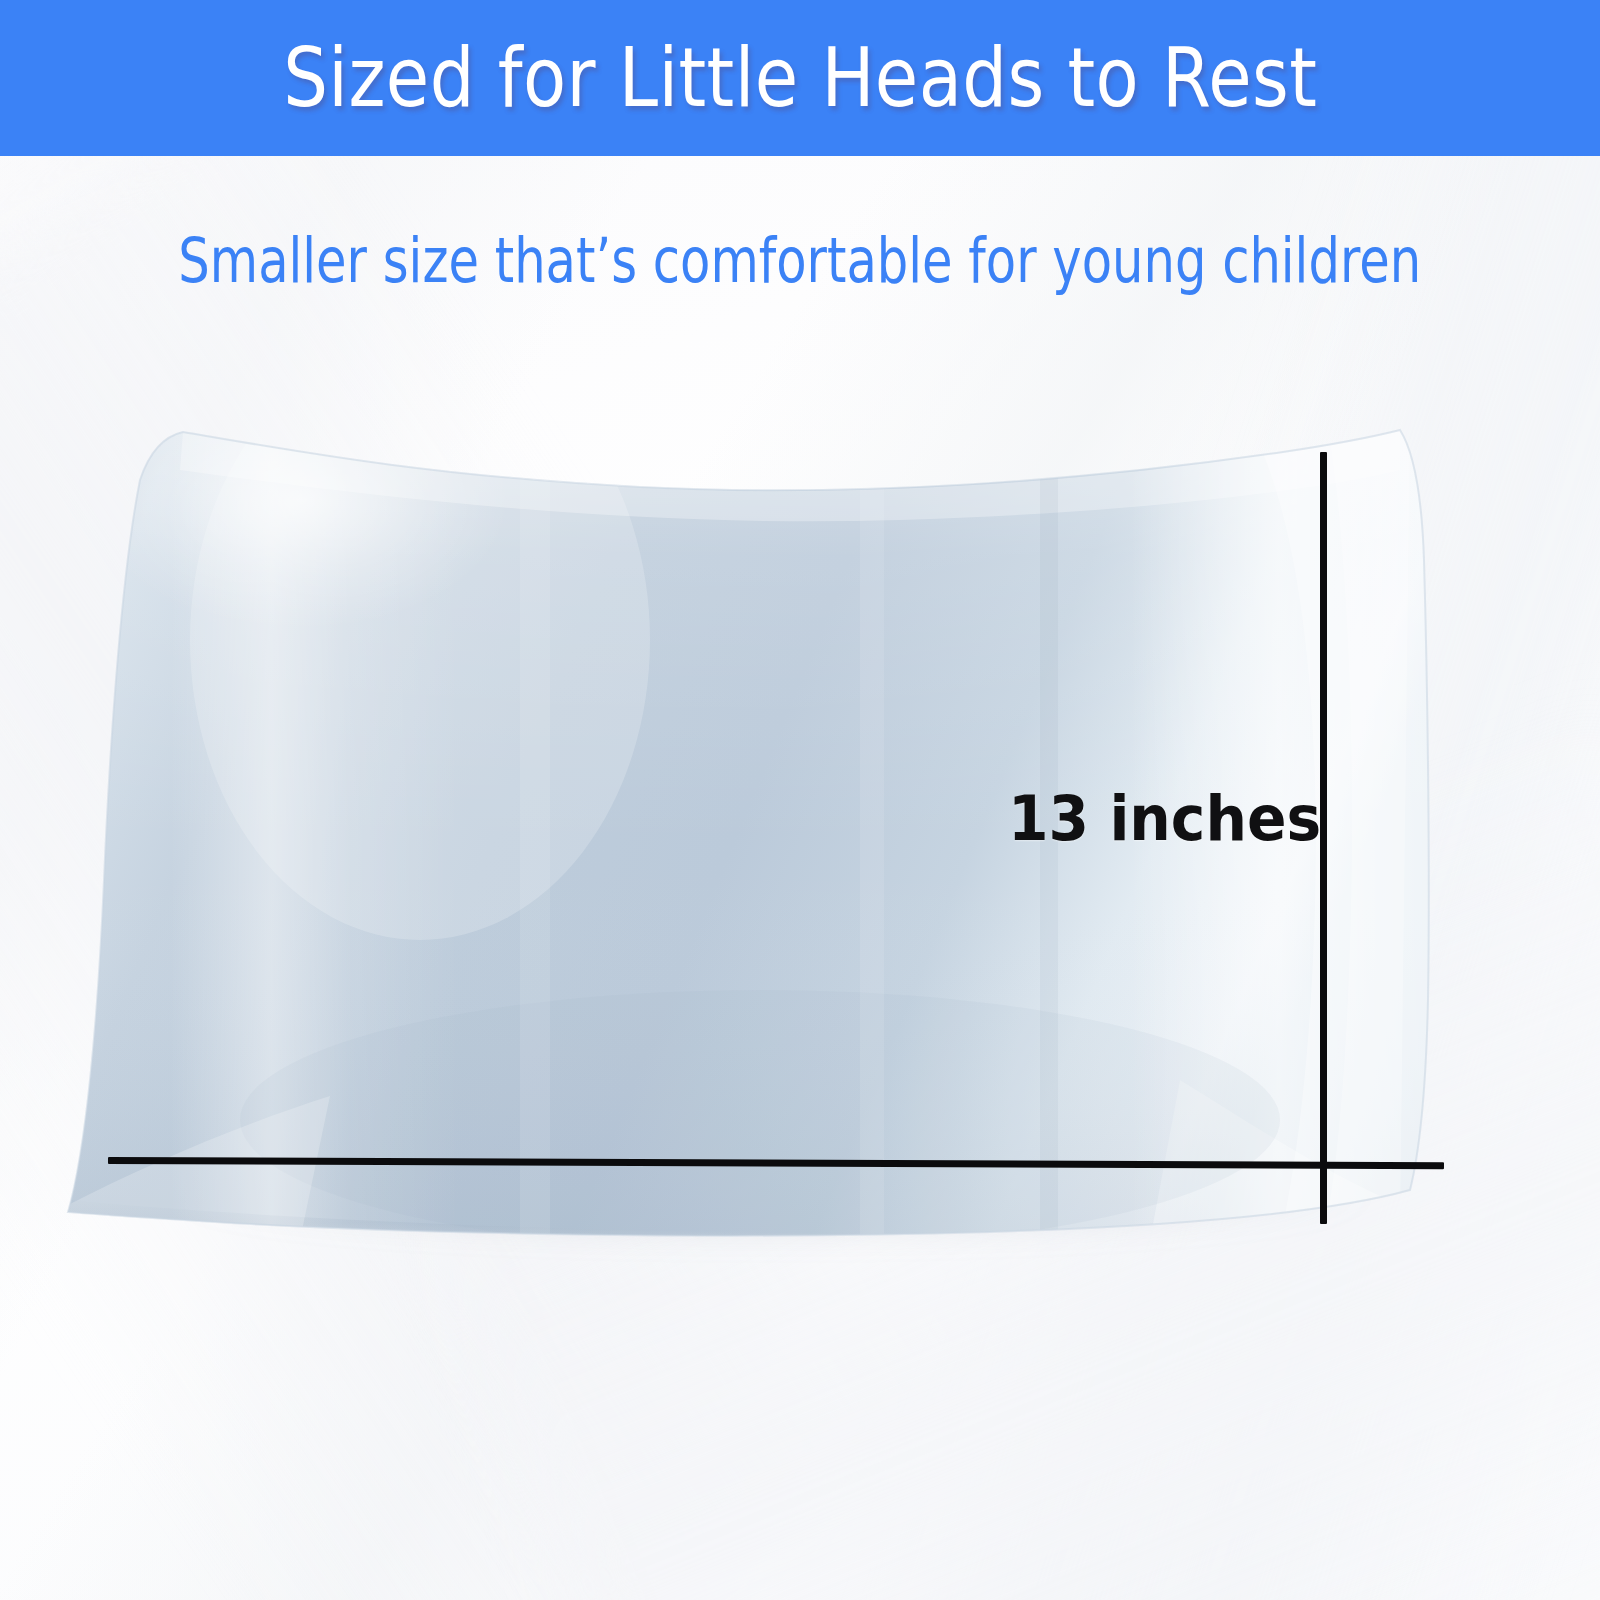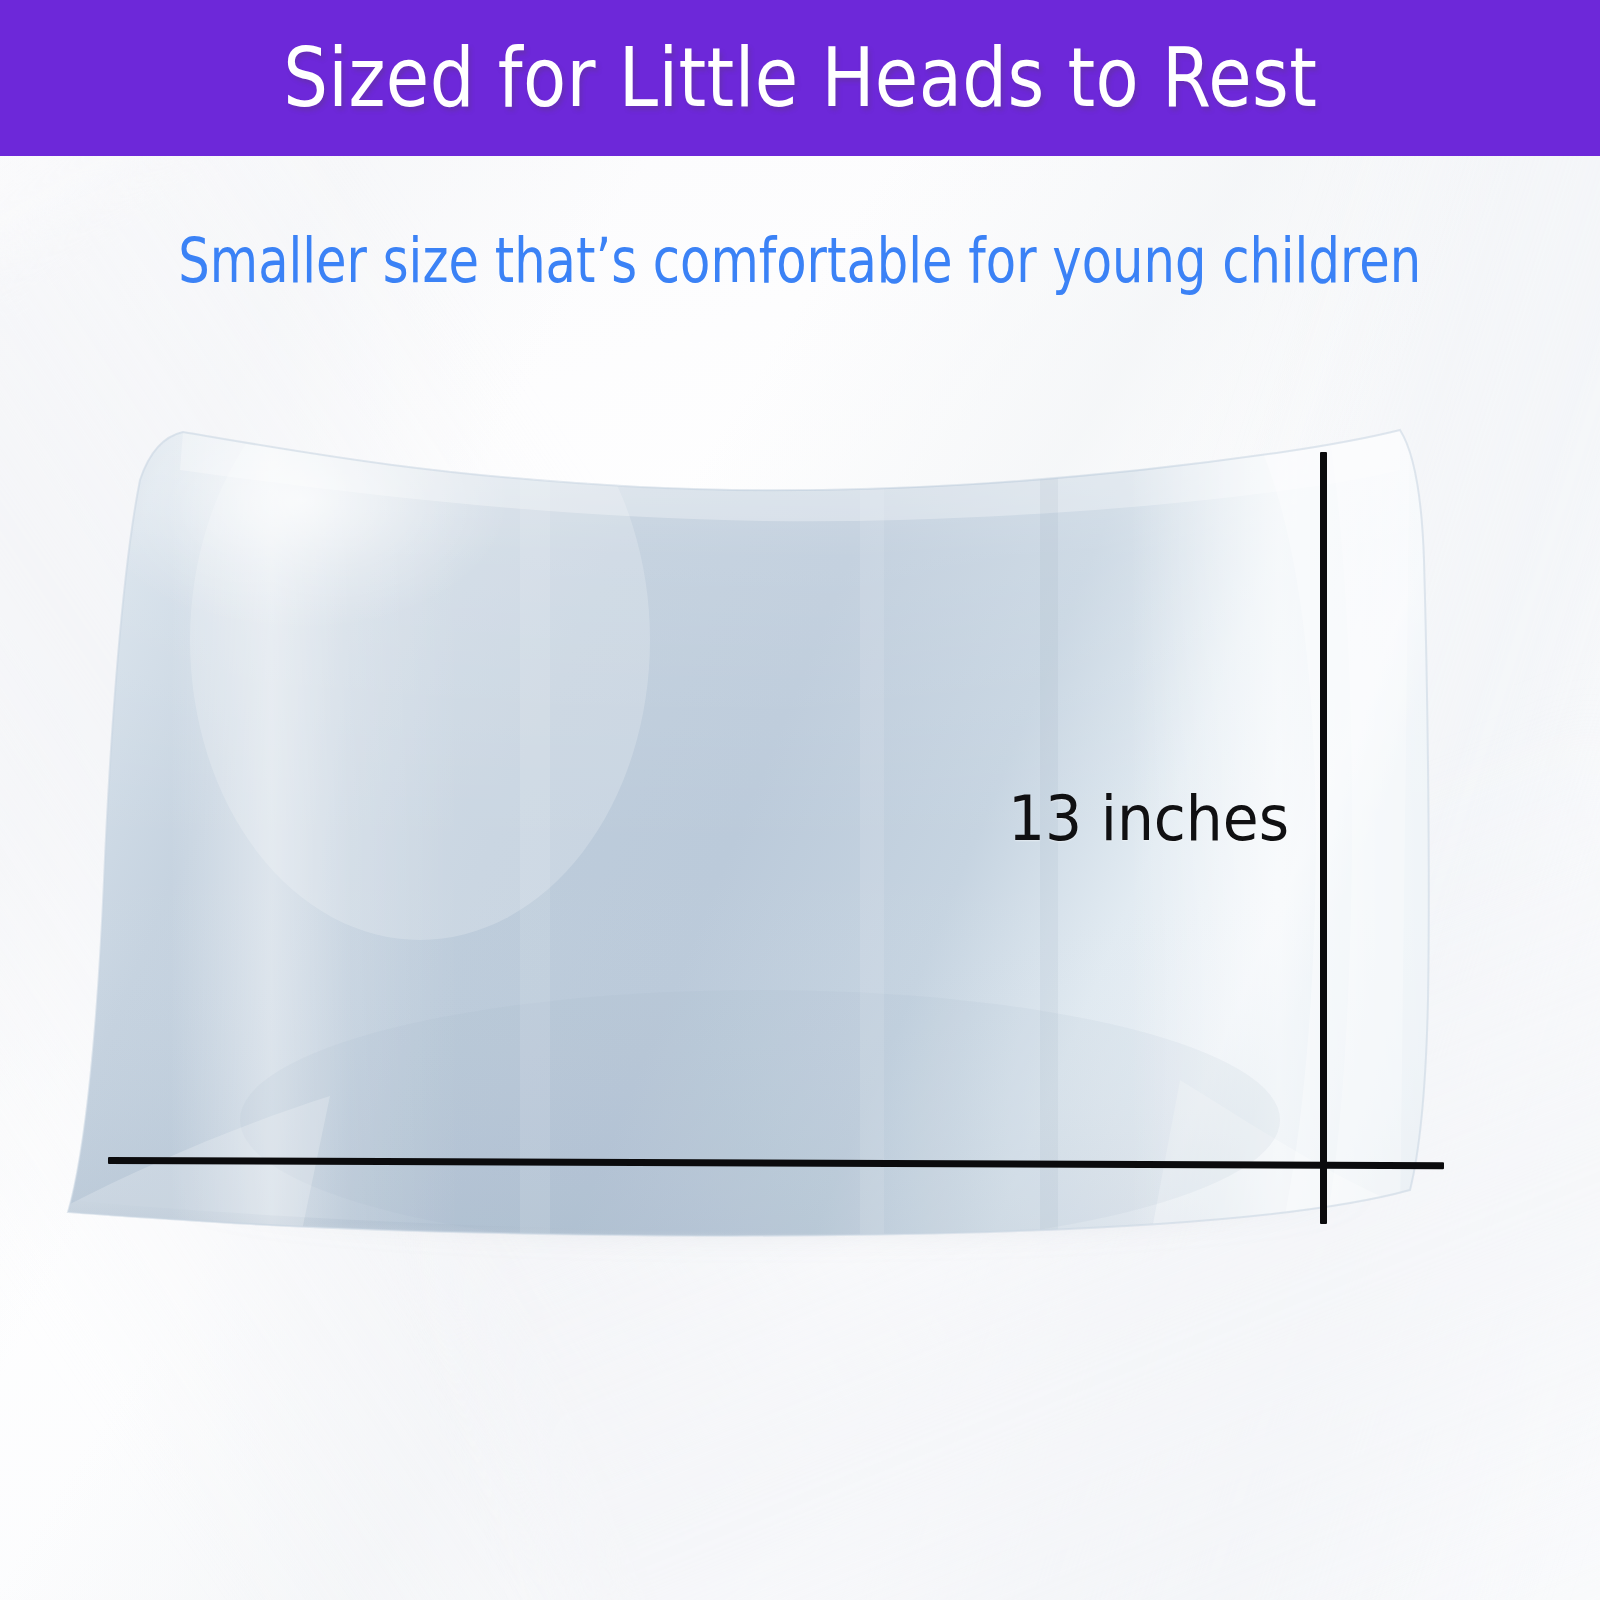--- a/index.html
+++ b/index.html
@@ -52,21 +52,21 @@
     background: linear-gradient(180deg, rgba(255,255,255,0) 0%, rgba(245,246,249,0.8) 50%, rgba(255,255,255,0) 100%);
     filter: blur(30px);
   }
 
   
   .banner {
     position: absolute;
     left: 0; top: 0;
     width: 1600px;
     height: 156px;
-    background: #6d28d9;
+    background: #3b82f6;
     display: flex;
     align-items: center;
     justify-content: center;
   }
   .banner-title {
     color: #ffffff;
     font-family: "DejaVu Sans", sans-serif;
     font-size: 82px;
     font-weight: 400;
     letter-spacing: 0.5px;
@@ -138,21 +138,21 @@
     height: 772px;
     border-radius: 1px;
   }
 
   
   .dim-label {
     position: absolute;
     color: #101012;
     font-family: "DejaVu Sans", sans-serif;
     font-size: 62px;
-    font-weight: 400;
+    font-weight: 700;
     line-height: 1;
     white-space: nowrap;
     text-shadow: 0 1px 2px rgba(255,255,255,0.45);
   }
   .dim-label span {
     display: inline-block;
     transform: scaleX(0.94);
     transform-origin: left center;
   }
   .label-height {

